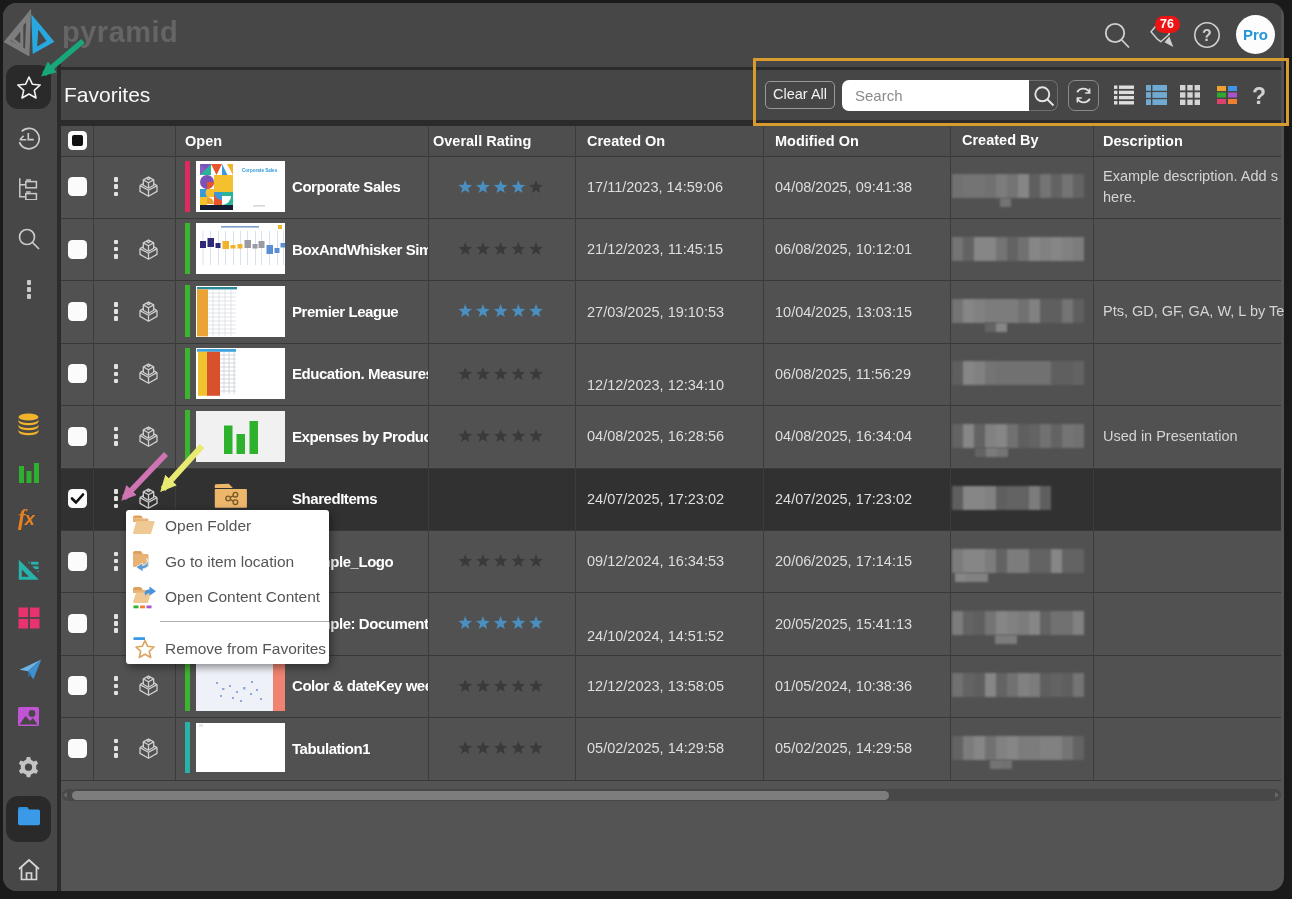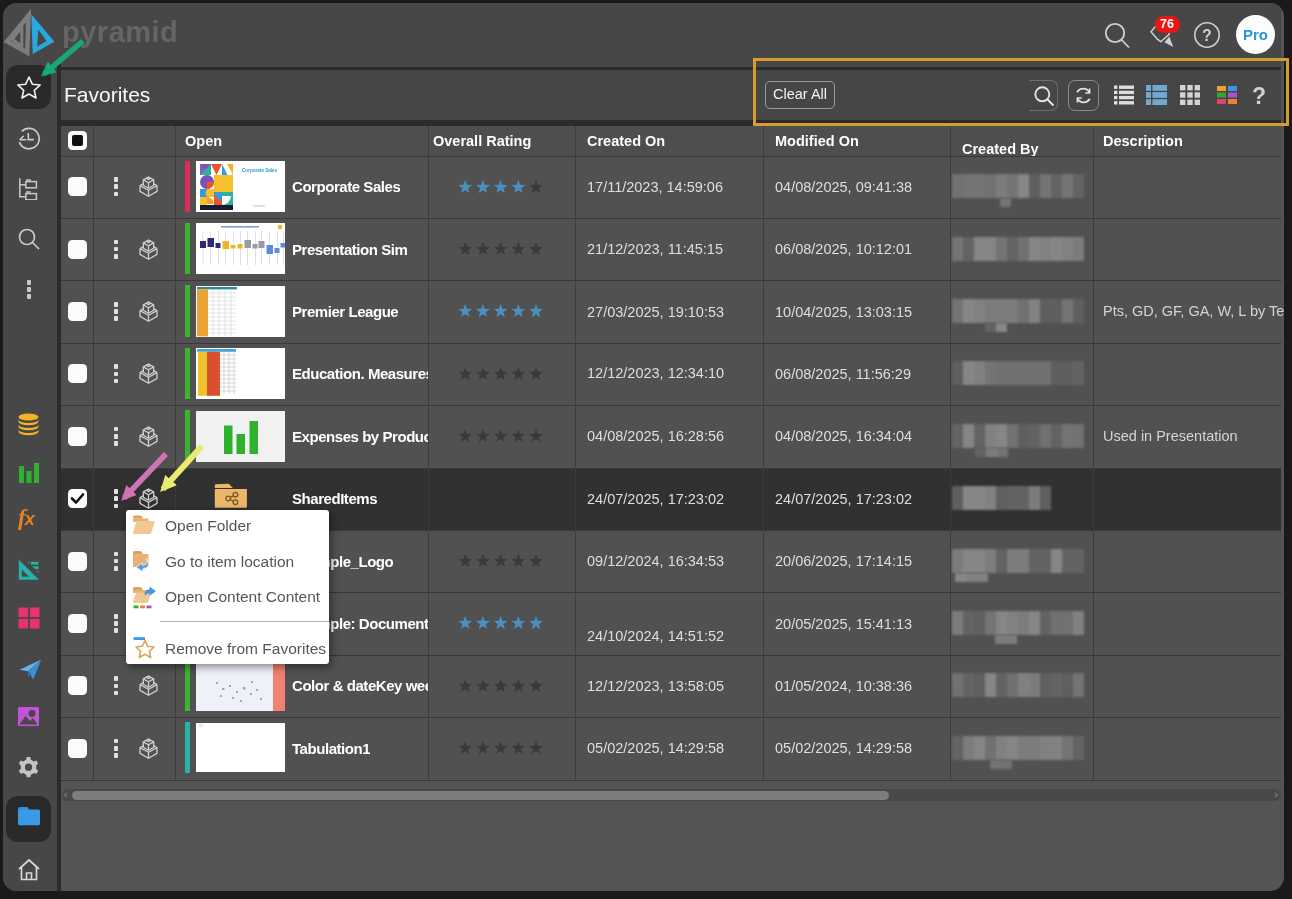--- a/index.html
+++ b/index.html
@@ -113,20 +113,21 @@
 <svg class="abs" style="left:16px;top:857px" width="26" height="25" viewBox="0 0 26 25" fill="none" stroke="#d6d6d6" stroke-width="1.7">
 <path d="M3 12 L13 3 L23 12"></path>
 <path d="M5.5 10 L5.5 22.5 L20.5 22.5 L20.5 10"></path>
 <path d="M10.5 22.5 L10.5 16 L15.5 16 L15.5 22.5"></path>
 </svg>
 <div class="abs" style="left:60.5px;top:66.5px;width:1220.5px;height:3.5px;background:#2b2b2b"></div>
 <div class="abs" style="left:60.5px;top:70px;width:1220.5px;height:50px;background:#464646"></div>
 <div class="abs" style="left:64px;top:83px;font-size:21px;color:#f8f8f8">Favorites</div>
 <div class="abs" style="left:60.5px;top:120px;width:1220.5px;height:6px;background:#2b2b2b"></div>
 <div class="abs" style="left:765px;top:81px;width:70px;height:27.5px;border:1.4px solid #9a9a9a;border-radius:5px;color:#f2f2f2;font-size:14.5px;text-align:center;line-height:25px">Clear All</div>
+<div class="abs" style="left:842px;top:80px;width:187px;height:31px;background:#fff;border-radius:7px 0 0 7px;color:#8a8a8a;font-size:15px;line-height:31px;padding-left:13px">Search</div>
 <div class="abs" style="left:1029px;top:80px;width:29px;height:31px;border:1px solid #6e6e6e;border-left:none;border-radius:0 7px 7px 0"></div>
 <svg class="abs" style="left:1033px;top:85px" width="22" height="22" viewBox="0 0 22 22" fill="none" stroke="#e4e4e4" stroke-width="1.9">
 <circle cx="9.3" cy="9.3" r="7"></circle>
         <line x1="14.5" y1="14.5" x2="20.5" y2="20.5"></line>
       </svg>
 <div class="abs" style="left:1068px;top:80px;width:31px;height:31px;border:1.4px solid #8a8a8a;border-radius:7px"></div>
 <svg class="abs" style="left:1074px;top:86px" width="19" height="19" viewBox="0 0 19 19" fill="none" stroke="#e0e0e0" stroke-width="1.9">
 <path d="M3.2 6.2 A 7 7 0 0 1 15.6 6.6"></path>
         <path d="M15.8 12.8 A 7 7 0 0 1 3.4 12.4"></path>
 <path d="M15.6 2.5 L15.6 7 L11.2 7" stroke-width="1.6" fill="none"></path>
@@ -171,21 +172,21 @@
 </svg>
 <div class="abs" style="left:1252px;top:83px;width:14px;height:26px;color:#d0d0d0;font-size:23px;font-weight:bold">?</div>
 <div class="abs" style="left:60.5px;top:126px;width:1220.5px;height:29.5px;background:#4e4e4e"></div>
 <div class="abs" style="left:68px;top:131.25px;width:19px;height:19px;background:#fbfbfb;border-radius:4.5px;">
         <div style="position:absolute;left:4px;top:4px;width:11px;height:11px;background:#101010;border-radius:2px"></div>
       </div>
 <div class="abs hdrtxt" style="left:185px;top:132.8px">Open</div>
 <div class="abs hdrtxt" style="left:433px;top:132.8px">Overall Rating</div>
 <div class="abs hdrtxt" style="left:587px;top:132.8px">Created On</div>
 <div class="abs hdrtxt" style="left:775px;top:132.8px">Modified On</div>
-<div class="abs hdrtxt" style="left:962px;top:141px">Created By</div>
+<div class="abs hdrtxt" style="left:962px;top:132px">Created By</div>
 <div class="abs hdrtxt" style="left:1103px;top:132.8px">Description</div>
 <div class="abs" style="left:60.5px;top:155.5px;width:1220.5px;height:62.4px;background:#515151;border-top:1.5px solid #383838"></div>
 <div class="abs" style="left:68px;top:177.2px;width:19px;height:19px;background:#fbfbfb;border-radius:4.5px;"></div>
 <div class="abs" style="left:113.5px;top:177.2px;width:4.2px;height:4.6px;background:#e2e2e2;border-radius:1px"></div>
       <div class="abs" style="left:113.5px;top:184.4px;width:4.2px;height:4.6px;background:#e2e2e2;border-radius:1px"></div>
       <div class="abs" style="left:113.5px;top:191.6px;width:4.2px;height:4.6px;background:#e2e2e2;border-radius:1px"></div>
 <svg class="abs" style="left:138px;top:176.2px" width="21" height="21" viewBox="0 0 21 21" fill="none" stroke="#cfcfcf" stroke-width="1.3" stroke-linejoin="round">
 <path d="M2 9.6 L2 15.4 L10.5 20.2 L19 15.4 L19 9.6"></path>
 <path d="M2 9.6 L5.6 7.6 M19 9.6 L15.4 7.6"></path>
 <path d="M2 9.6 L10.5 14.3 L19 9.6"></path>
@@ -243,20 +244,21 @@
         <div style="position:absolute;left:66px;top:0;width:11px;height:24px;background:#868686"></div>
         <div style="position:absolute;left:77px;top:0;width:11px;height:24px;background:#5f5f5f"></div>
         <div style="position:absolute;left:88px;top:0;width:11px;height:24px;background:#747474"></div>
         <div style="position:absolute;left:99px;top:0;width:11px;height:24px;background:#636363"></div>
         <div style="position:absolute;left:110px;top:0;width:11px;height:24px;background:#747474"></div>
         <div style="position:absolute;left:121px;top:0;width:11px;height:24px;background:#636363"></div>
       </div>
 <div class="abs" style="left:1000px;top:198.2px;width:18px;height:9px;overflow:hidden;filter:blur(1.2px)">
         <div style="position:absolute;left:0px;top:0;width:11px;height:9px;background:#747474"></div>
       </div>
+<div class="abs desctxt" style="left:1103px;top:165.7px;width:182px;overflow:hidden;white-space:nowrap">Example description. Add s<br>here.</div>
 <div class="abs" style="left:60.5px;top:217.9px;width:1220.5px;height:62.4px;background:#515151;border-top:1.5px solid #383838"></div>
 <div class="abs" style="left:68px;top:239.6px;width:19px;height:19px;background:#fbfbfb;border-radius:4.5px;"></div>
 <div class="abs" style="left:113.5px;top:239.6px;width:4.2px;height:4.6px;background:#e2e2e2;border-radius:1px"></div>
       <div class="abs" style="left:113.5px;top:246.8px;width:4.2px;height:4.6px;background:#e2e2e2;border-radius:1px"></div>
       <div class="abs" style="left:113.5px;top:254.0px;width:4.2px;height:4.6px;background:#e2e2e2;border-radius:1px"></div>
 <svg class="abs" style="left:138px;top:238.6px" width="21" height="21" viewBox="0 0 21 21" fill="none" stroke="#cfcfcf" stroke-width="1.3" stroke-linejoin="round">
 <path d="M2 9.6 L2 15.4 L10.5 20.2 L19 15.4 L19 9.6"></path>
 <path d="M2 9.6 L5.6 7.6 M19 9.6 L15.4 7.6"></path>
 <path d="M2 9.6 L10.5 14.3 L19 9.6"></path>
 <path d="M10.5 14.3 L10.5 20.2"></path>
@@ -289,21 +291,21 @@
           <rect x="34.5" y="22" width="5" height="3.5" fill="#f0b42a"></rect>
           <rect x="41.5" y="21" width="5" height="4.5" fill="#f0b42a"></rect>
           <rect x="48.5" y="17" width="6.5" height="8" fill="#9a9aa2"></rect>
           <rect x="56.5" y="21" width="5" height="4.5" fill="#9a9aa2"></rect>
           <rect x="62.5" y="18" width="6" height="7" fill="#9a9aa2"></rect>
           <rect x="70.5" y="22" width="6.5" height="9" fill="#5b8fd4"></rect>
           <rect x="78.5" y="25" width="5" height="5" fill="#5b8fd4"></rect>
           <rect x="84.5" y="20" width="4.5" height="4.5" fill="#5b8fd4"></rect>
 </svg>
       </div>
-<div class="abs nametxt" style="left:292px;top:240.6px;max-width:136px;overflow:hidden">Presentation Sim</div>
+<div class="abs nametxt" style="left:292px;top:240.6px;max-width:136px;overflow:hidden">BoxAndWhisker Sim</div>
 <svg class="abs" style="left:457px;top:241.9px" width="92" height="16">
         <polygon points="8.2,0.0 10.0,4.8 15.1,5.0 11.1,8.2 12.5,13.1 8.2,10.3 4.0,13.1 5.4,8.2 1.4,5.0 6.5,4.8" fill="#3a3a3a"></polygon>
         <polygon points="25.9,0.0 27.7,4.8 32.8,5.0 28.8,8.2 30.2,13.1 25.9,10.3 21.7,13.1 23.1,8.2 19.1,5.0 24.2,4.8" fill="#3a3a3a"></polygon>
         <polygon points="43.6,0.0 45.4,4.8 50.5,5.0 46.5,8.2 47.9,13.1 43.6,10.3 39.4,13.1 40.8,8.2 36.8,5.0 41.9,4.8" fill="#3a3a3a"></polygon>
         <polygon points="61.3,0.0 63.1,4.8 68.2,5.0 64.2,8.2 65.6,13.1 61.3,10.3 57.1,13.1 58.5,8.2 54.5,5.0 59.6,4.8" fill="#3a3a3a"></polygon>
         <polygon points="79.0,0.0 80.8,4.8 85.9,5.0 81.9,8.2 83.3,13.1 79.0,10.3 74.8,13.1 76.2,8.2 72.2,5.0 77.3,4.8" fill="#3a3a3a"></polygon>
       </svg>
 <div class="abs datetxt" style="left:587px;top:241.1px">21/12/2023, 11:45:15</div>
 <div class="abs datetxt" style="left:775px;top:241.1px">06/08/2025, 10:12:01</div>
 <div class="abs" style="left:952px;top:236.6px;width:133px;height:24px;overflow:hidden;filter:blur(1.2px)">
@@ -427,21 +429,21 @@
 </svg>
       </div>
 <div class="abs nametxt" style="left:292px;top:365.4px;max-width:136px;overflow:hidden">Education. Measures b</div>
 <svg class="abs" style="left:457px;top:366.7px" width="92" height="16">
         <polygon points="8.2,0.0 10.0,4.8 15.1,5.0 11.1,8.2 12.5,13.1 8.2,10.3 4.0,13.1 5.4,8.2 1.4,5.0 6.5,4.8" fill="#3a3a3a"></polygon>
         <polygon points="25.9,0.0 27.7,4.8 32.8,5.0 28.8,8.2 30.2,13.1 25.9,10.3 21.7,13.1 23.1,8.2 19.1,5.0 24.2,4.8" fill="#3a3a3a"></polygon>
         <polygon points="43.6,0.0 45.4,4.8 50.5,5.0 46.5,8.2 47.9,13.1 43.6,10.3 39.4,13.1 40.8,8.2 36.8,5.0 41.9,4.8" fill="#3a3a3a"></polygon>
         <polygon points="61.3,0.0 63.1,4.8 68.2,5.0 64.2,8.2 65.6,13.1 61.3,10.3 57.1,13.1 58.5,8.2 54.5,5.0 59.6,4.8" fill="#3a3a3a"></polygon>
         <polygon points="79.0,0.0 80.8,4.8 85.9,5.0 81.9,8.2 83.3,13.1 79.0,10.3 74.8,13.1 76.2,8.2 72.2,5.0 77.3,4.8" fill="#3a3a3a"></polygon>
       </svg>
-<div class="abs datetxt" style="left:587px;top:365px">12/12/2023, 12:34:10</div>
+<div class="abs datetxt" style="left:587px;top:377px">12/12/2023, 12:34:10</div>
 <div class="abs datetxt" style="left:775px;top:365.9px">06/08/2025, 11:56:29</div>
 <div class="abs" style="left:952px;top:361.4px;width:133px;height:24px;overflow:hidden;filter:blur(1.2px)">
         <div style="position:absolute;left:0px;top:0;width:11px;height:24px;background:#5f5f5f"></div>
         <div style="position:absolute;left:11px;top:0;width:11px;height:24px;background:#868686"></div>
         <div style="position:absolute;left:22px;top:0;width:11px;height:24px;background:#818181"></div>
         <div style="position:absolute;left:33px;top:0;width:11px;height:24px;background:#747474"></div>
         <div style="position:absolute;left:44px;top:0;width:11px;height:24px;background:#717171"></div>
         <div style="position:absolute;left:55px;top:0;width:11px;height:24px;background:#717171"></div>
         <div style="position:absolute;left:66px;top:0;width:11px;height:24px;background:#717171"></div>
         <div style="position:absolute;left:77px;top:0;width:11px;height:24px;background:#717171"></div>

